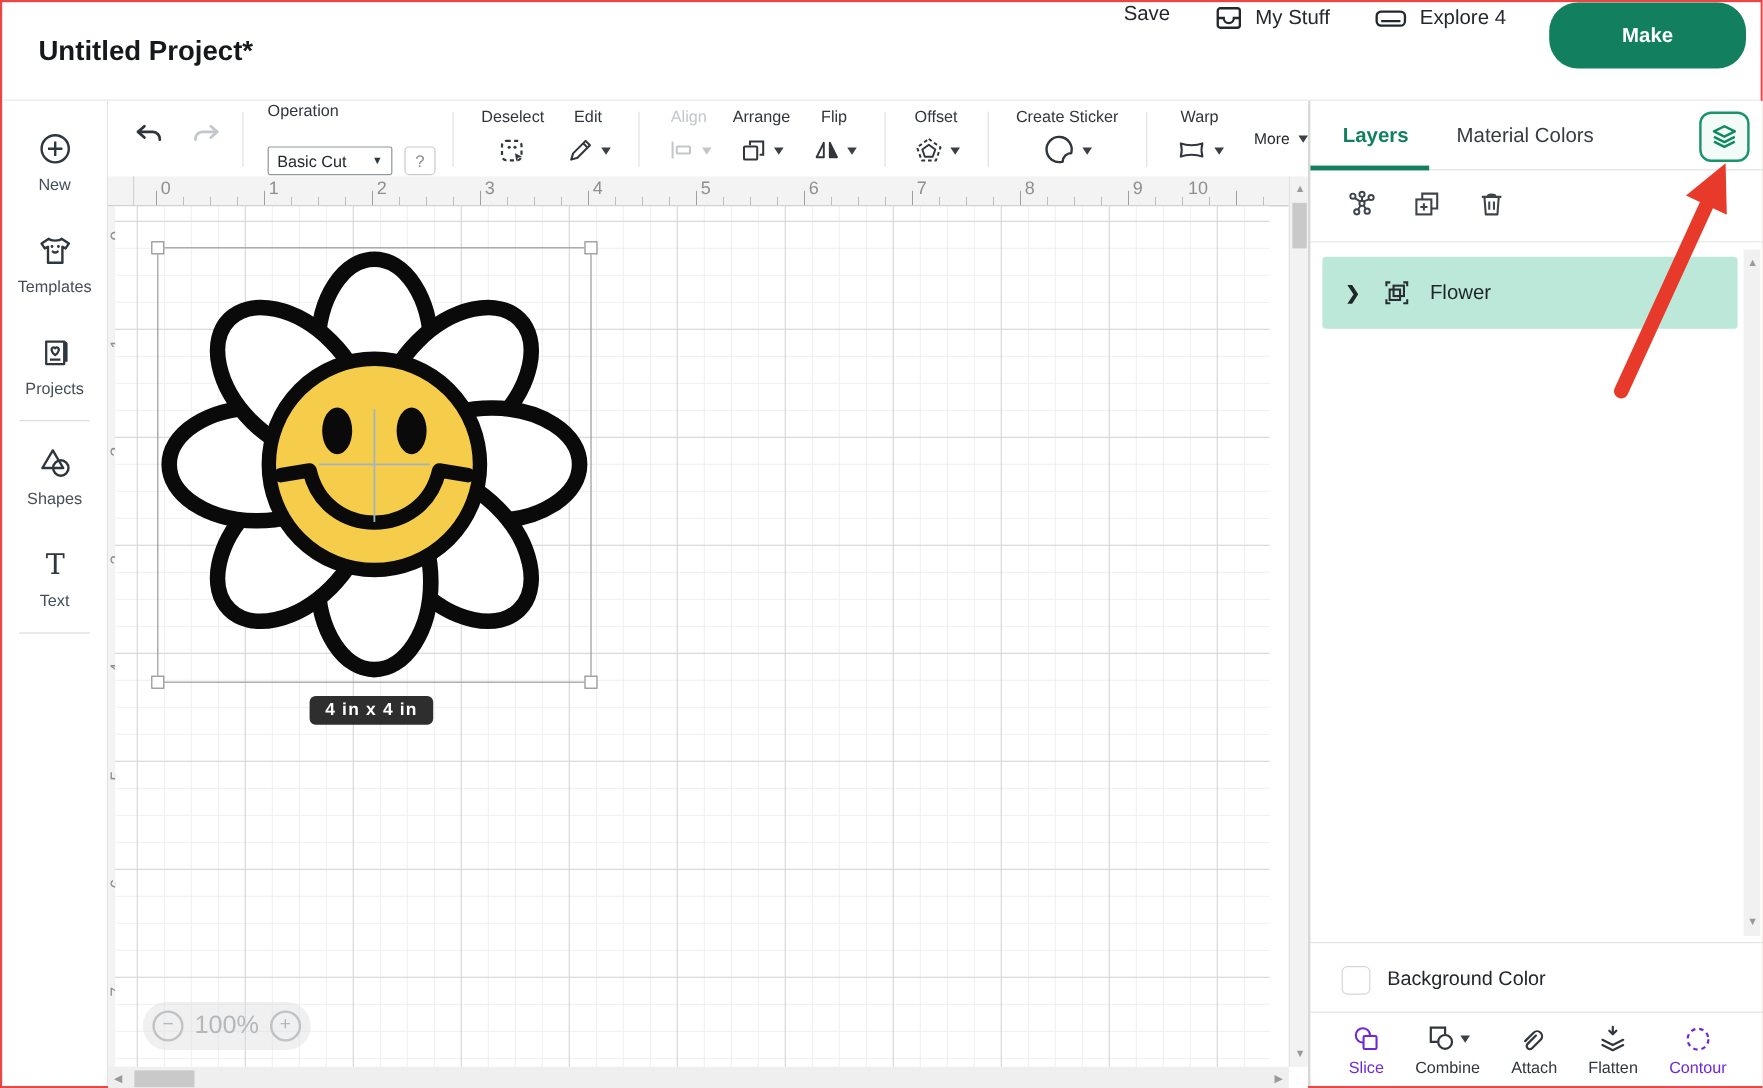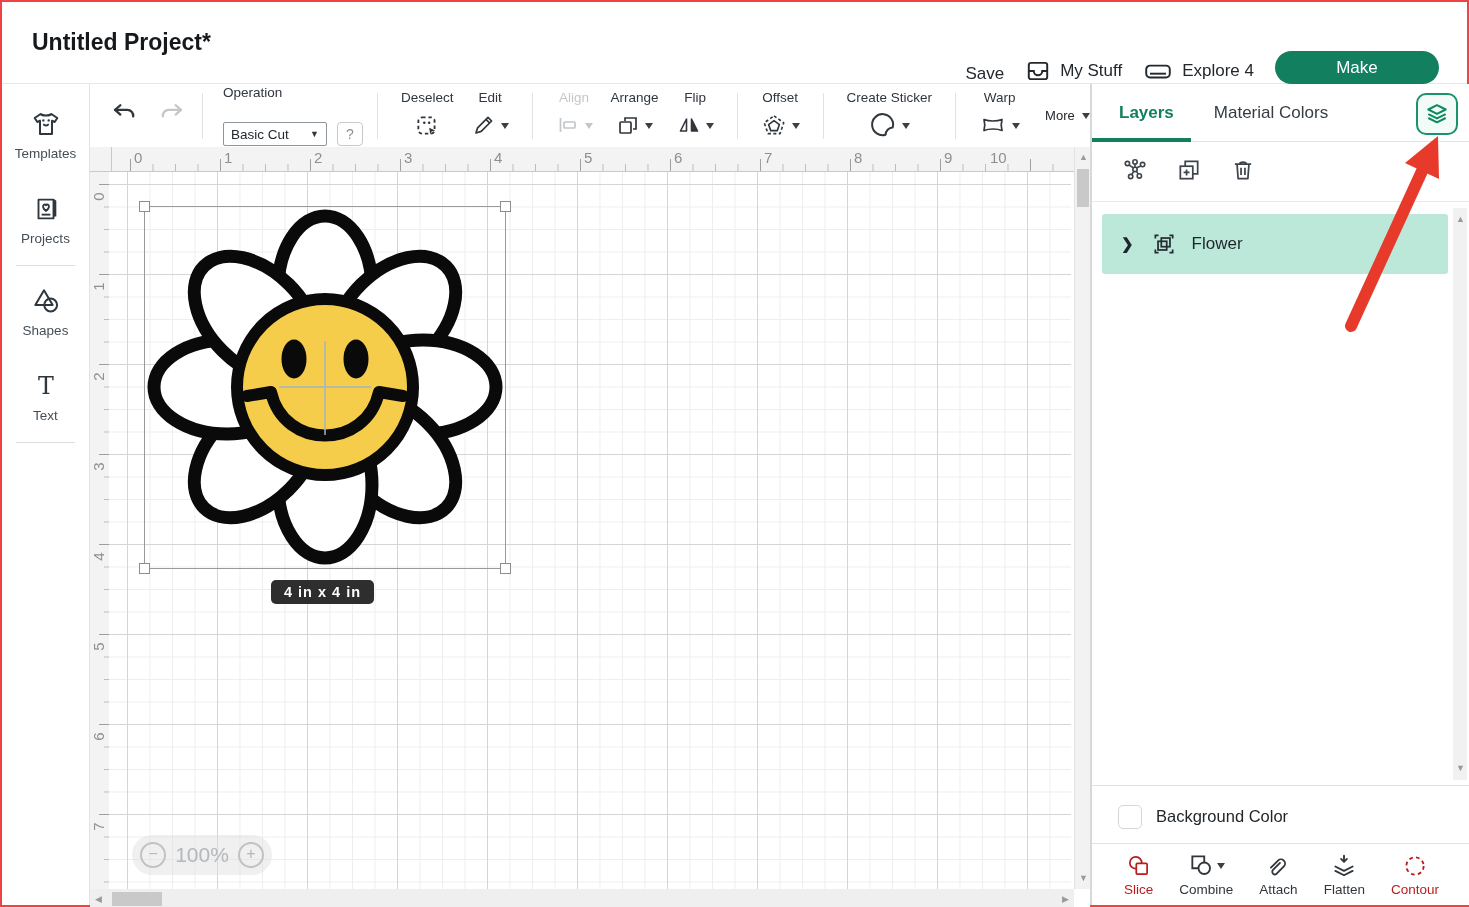--- a/index.html
+++ b/index.html
@@ -4,26 +4,26 @@
 <style>
   * { margin:0; padding:0; box-sizing:border-box; }
   html,body { width:1469px; height:907px; overflow:hidden; background:#fff;
               font-family:"Liberation Sans", sans-serif; color:#23282d; }
   .app { position:relative; width:1469px; height:907px; border:2px solid #ef4444; background:#fff; }
 
   
   .topbar { position:absolute; top:0; left:0; right:0; height:82px; background:#fff;
             border-bottom:1px solid #e7e7e7; display:flex; align-items:center; }
   .title { margin-left:30px; font-size:23px; font-weight:bold; color:#16191c; }
-  .topbar-right { position:absolute; right:28px; top:0; height:82px; display:flex; align-items:flex-end; gap:21px; }
+  .topbar-right { position:absolute; right:12px; top:0; height:82px; display:flex; align-items:flex-start; gap:36px; }
   .top-link { display:flex; align-items:center; gap:9px; font-size:17px; color:#23282d;
               background:none; border:none; cursor:pointer; font-family:inherit; }
   .top-link svg { display:block; }
-  .make-btn { width:164px; height:33px; border-radius:24px; border:none; cursor:pointer;
-              background:var(--green,#12805e); color:#fff; font-size:17px; font-weight:normal; font-family:inherit; }
+  .make-btn { width:164px; height:55px; border-radius:24px; border:none; cursor:pointer;
+              background:var(--green,#12805e); color:#fff; font-size:17px; font-weight:bold; font-family:inherit; }
 
   
   .sidebar { position:absolute; top:82px; left:0; width:88px; bottom:0; background:#fff;
              border-right:1px solid #e3e3e3; padding-top:8px; }
   .nav-item { height:85px; display:flex; flex-direction:column; align-items:center; justify-content:center;
               cursor:pointer; color:#2e363e; }
   .nav-item svg { display:block; }
   .nav-label { margin-top:6px; font-size:13.5px; color:#454e57; }
   .nav-sep { height:1px; background:#dcdcdc; margin:3px 14px; }
 
@@ -67,21 +67,21 @@
   .h-ruler span { position:absolute; top:2px; font-size:15px; color:#8f8f8f; }
   .v-ruler { position:absolute; left:0; top:25px; width:22px; height:717px; background:#f3f3f3;
              border-right:1px solid #c9c9c9;
              background-image:
                linear-gradient(to bottom,#9f9f9f 1px,transparent 1px),
                linear-gradient(to bottom,#bcbcbc 1px,transparent 1px);
              background-size:12px 90px,7px 22.5px; background-repeat:repeat-y;
              background-position:100% 12px,100% 12px; }
   .v-ruler span { position:absolute; left:0px; width:16px; font-size:15px; color:#8f8f8f;
                   transform:rotate(-90deg); transform-origin:center; text-align:center; }
-  .grid { position:absolute; left:19px; top:25px; width:962px; height:717px; background:#fff; overflow:hidden;
+  .grid { position:absolute; left:6px; top:25px; width:962px; height:717px; background:#fff; overflow:hidden;
           background-image:
             linear-gradient(to right,#d5d5d5 1px,transparent 1px),
             linear-gradient(to bottom,#d5d5d5 1px,transparent 1px),
             linear-gradient(to right,#eeeeee 1px,transparent 1px),
             linear-gradient(to bottom,#eeeeee 1px,transparent 1px);
           background-size:90px 100%,100% 90px,22.5px 100%,100% 22.5px;
           background-position:18px 0,0 12px,18px 0,0 12px; }
 
   .selection { position:absolute; left:35px; top:34px; width:362px; height:363px;
                border:1.5px solid #9a9a9a; cursor:move; }
@@ -138,21 +138,21 @@
                  display:flex; align-items:center; }
   .bg-checkbox { margin-left:26px; width:24px; height:24px; border:1.5px solid #d4d7d9; border-radius:5px;
                  background:#fff; cursor:pointer; }
   .bgcolor-label { margin-left:14px; font-size:16.5px; color:#22272c; }
 
   .panel-footer { position:absolute; left:0; right:0; bottom:0; height:62px; border-top:1px solid #e3e3e3;
                   display:flex; align-items:center; justify-content:space-evenly; padding:0 6px; }
   .pf-item { display:flex; flex-direction:column; align-items:center; gap:2px; background:none; border:none;
              cursor:pointer; color:#30363c; font-family:inherit; }
   .pf-item span { font-size:13.5px; }
-  .pf-item.disabled { color:#b91c1c; cursor:default; }
+  .pf-item.disabled { color:#6d28d9; cursor:default; }
   .pf-ico { height:28px; display:flex; align-items:center; gap:3px; }
 
   .arrow-overlay { position:absolute; left:0; top:0; width:381px; height:825px; pointer-events:none; }
 </style>
 </head>
 <body>
 
 <div class="app">
 
   <header class="topbar">
@@ -177,20 +177,29 @@
             <path d="M6.5 14.5 h15"></path>
           </svg>
         </span>
         <span>Explore 4</span>
       </button>
       <button class="make-btn">Make</button>
     </div>
   </header>
 
   <nav class="sidebar">
+    <div class="nav-item">
+      <span>
+        <svg width="32" height="32" viewBox="0 0 24 24" fill="none" stroke="currentColor" stroke-width="1.5">
+          <circle cx="12" cy="12" r="8.5"></circle>
+            <path d="M12 7.5 V16.5 M7.5 12 H16.5"></path>
+        </svg>
+      </span>
+      <span class="nav-label">New</span>
+    </div>
     <div class="nav-item">
       <span>
         <svg width="32" height="32" viewBox="0 0 24 24" fill="none" stroke="currentColor" stroke-width="1.5" stroke-linejoin="round">
           <path d="M8 4.5 L3.5 7.5 L5.5 10.5 L7.5 9.5 V19.5 H16.5 V9.5 L18.5 10.5 L20.5 7.5 L16 4.5 C14.7 6 9.3 6 8 4.5 Z"></path>
           <path d="M10 9.3 h.01 M14 9.3 h.01" stroke-linecap="round" stroke-width="1.8"></path>
           <path d="M10.5 12.5 q1.5 1.2 3 0" stroke-linecap="round"></path>
         </svg>
       </span>
       <span class="nav-label">Templates</span>
     </div>

